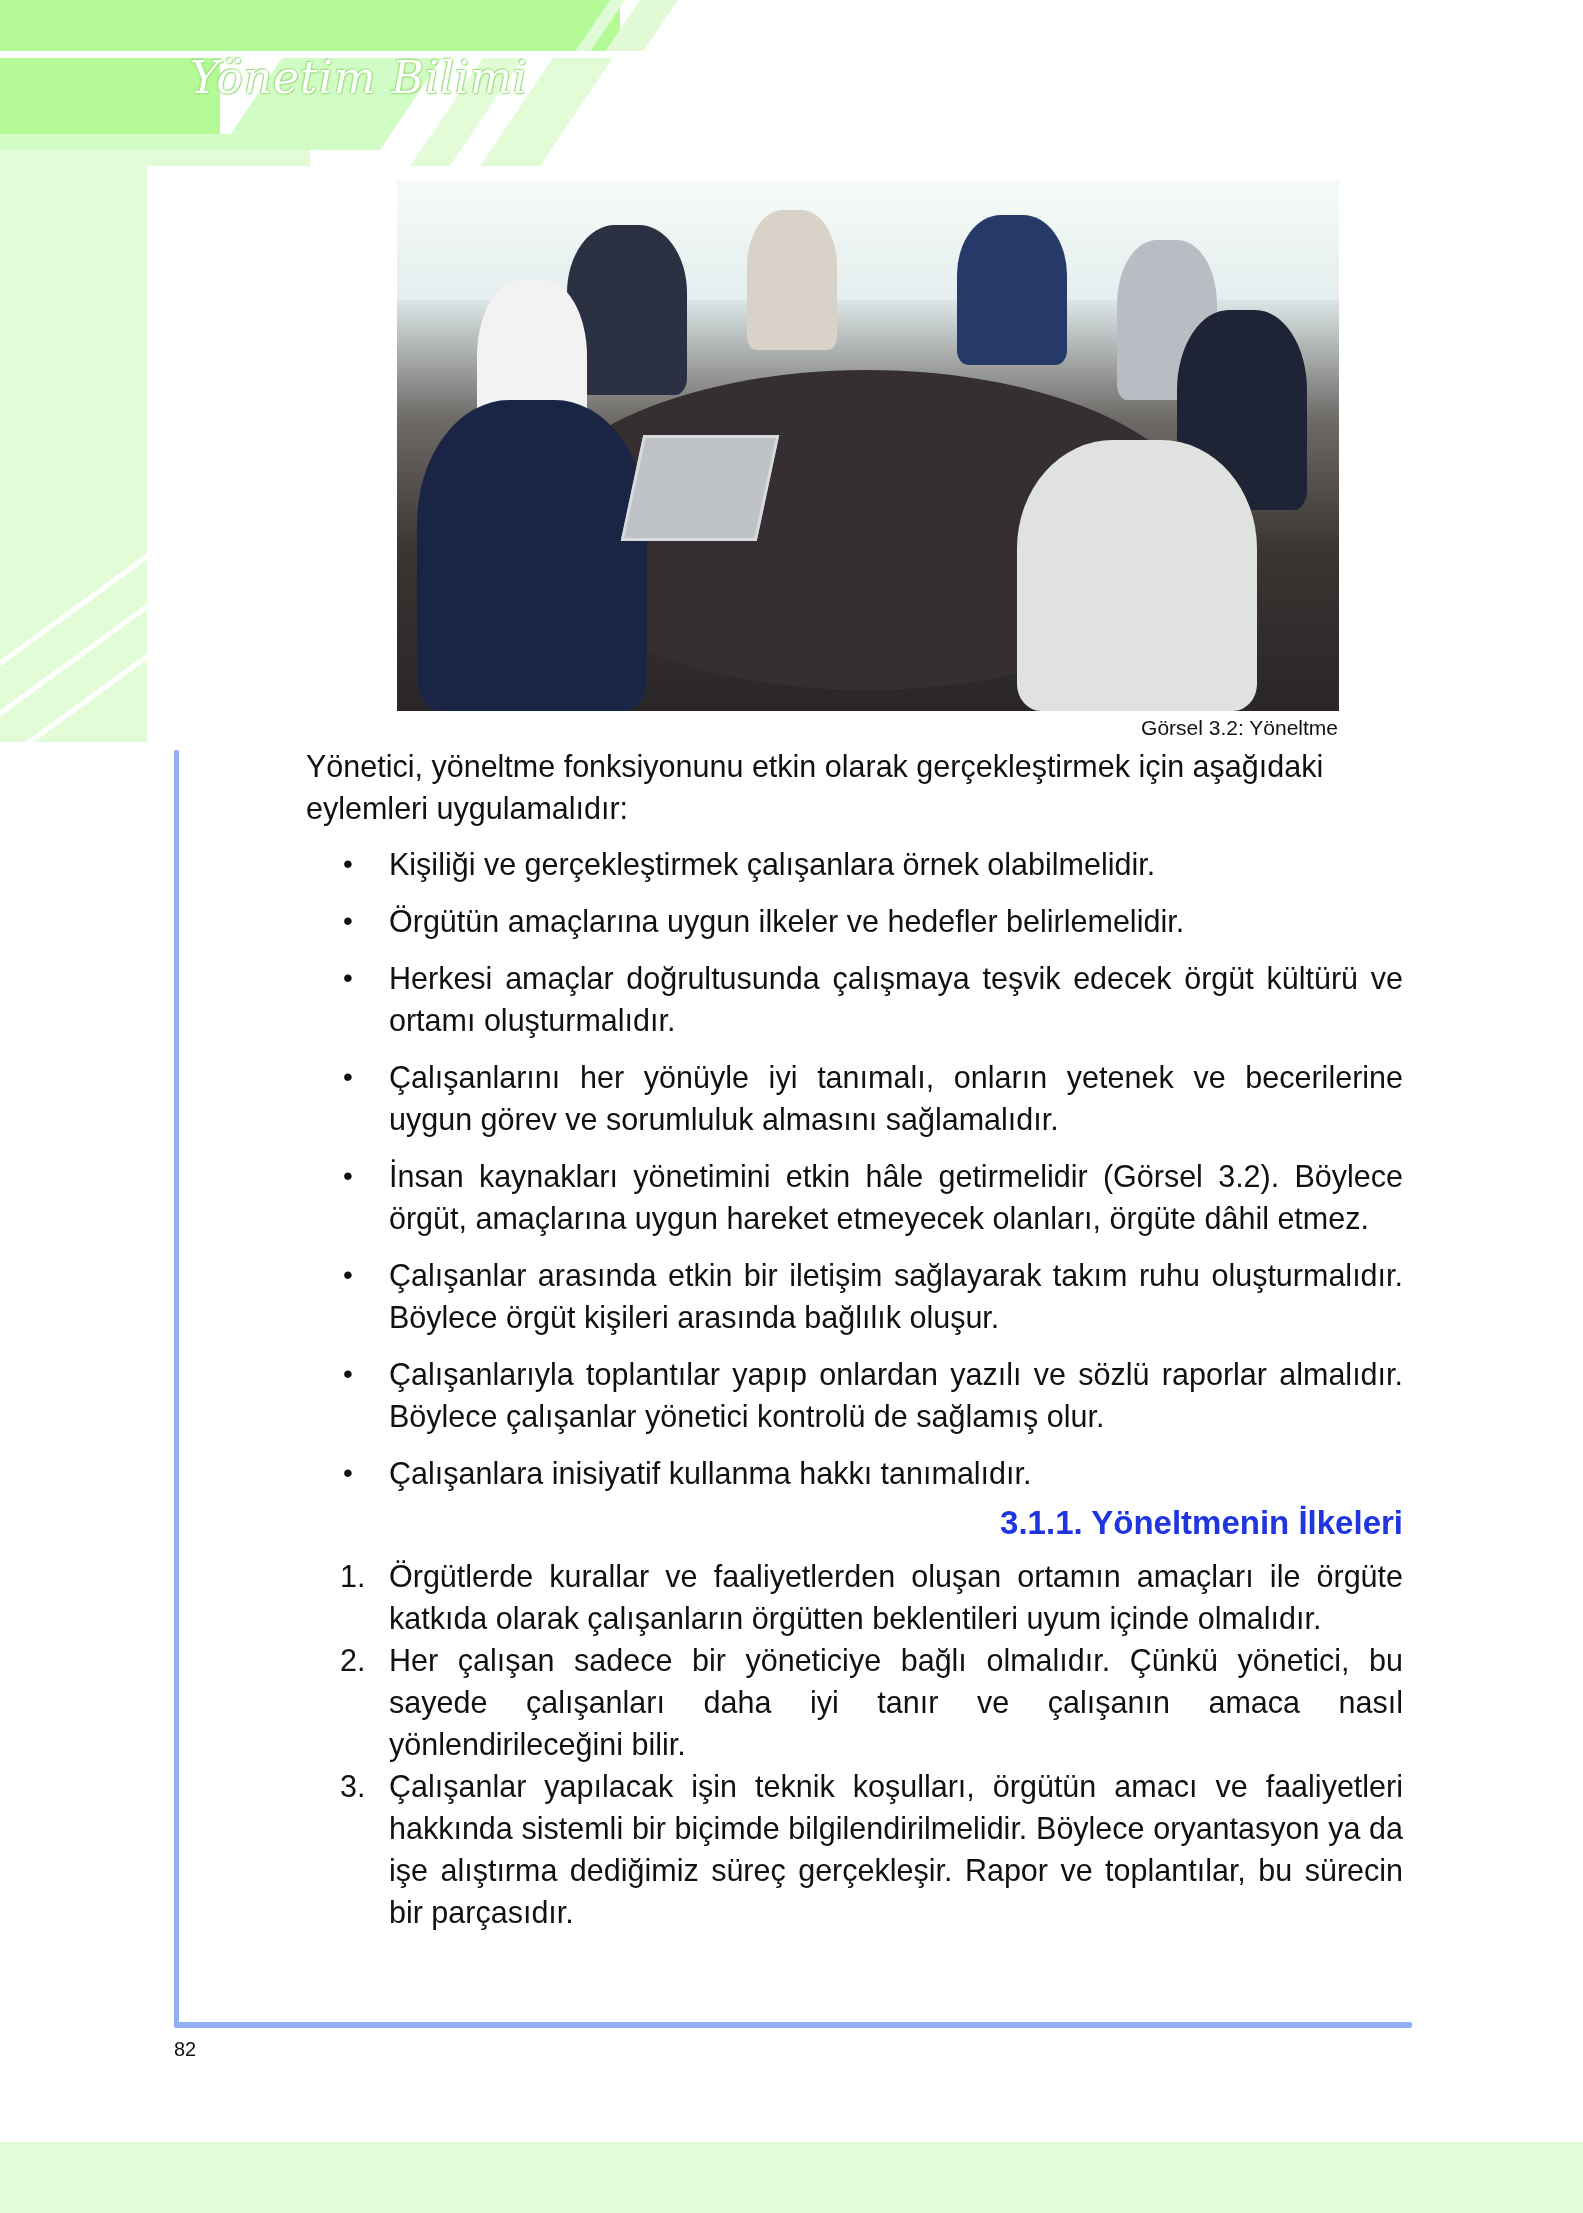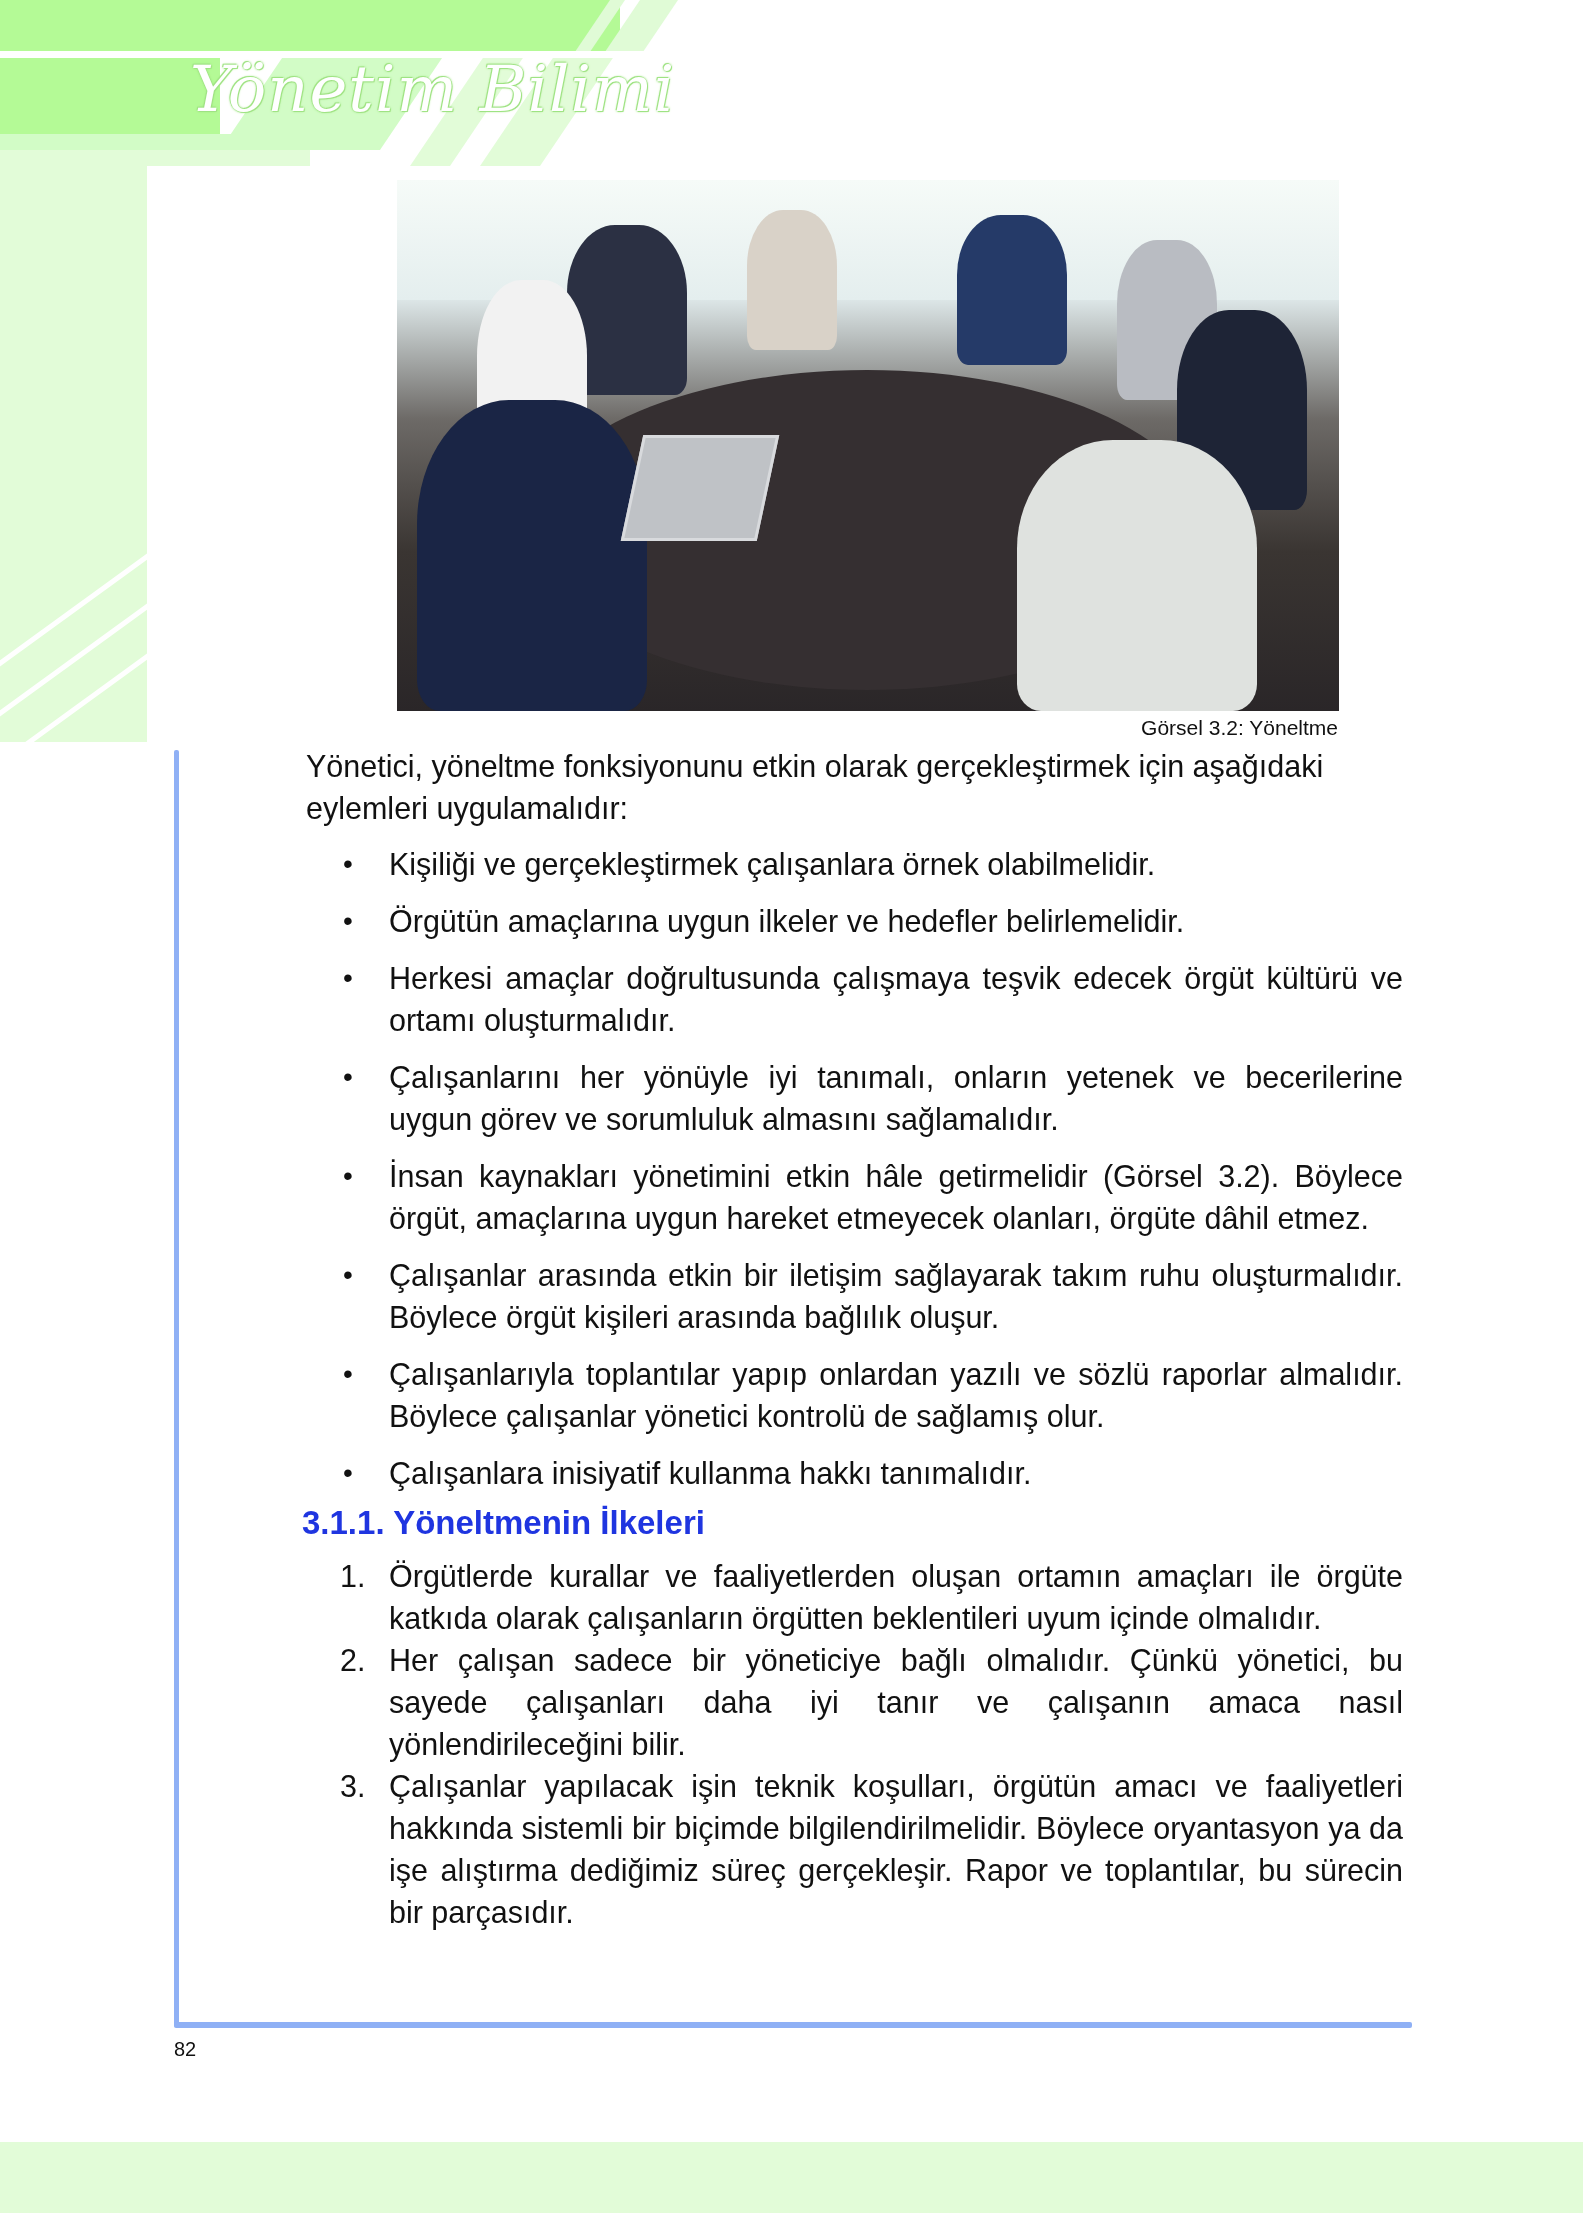--- a/index.html
+++ b/index.html
@@ -8,37 +8,37 @@
   .band1 { position:absolute; left:0; top:0; width:600px; height:51px; background:#b4fa96; }
   .band1-tail { position:absolute; top:0; height:51px; background:#b4fa96; }
   .band1-stripe { position:absolute; top:0; height:51px; background:#e0fbd6; transform:skewX(-34deg); transform-origin:top left; }
   .band2 { position:absolute; left:0; top:58px; width:560px; height:76px; background:#b4fa96; }
   .band2-light { position:absolute; left:0; top:134px; width:250px; height:16px; background:#d2fcc6; }
   .band2-mid { position:absolute; top:58px; height:92px; background:#d2fcc6; transform:skewX(-34deg); transform-origin:bottom left; }
   .band3 { position:absolute; left:0; top:150px; width:310px; height:16px; background:#e2fcd8; }
   .band3-s { position:absolute; top:58px; height:108px; background:#e2fcd8; transform:skewX(-34deg); transform-origin:bottom left; }
   .side-panel { position:absolute; left:0; top:150px; width:147px; height:592px; background:#e2fcd8; overflow:hidden; }
   .side-line { position:absolute; left:-40px; width:260px; height:5px; background:#ffffff; transform:rotate(-36deg); transform-origin:left center; }
-  .title-script { position:absolute; left:190px; top:52px; font-family:"DejaVu Serif", serif; font-style:italic; font-size:64px;
+  .title-script { position:absolute; left:190px; top:52px; font-family:"DejaVu Serif", serif; font-style:italic; font-size:44px;
                   color:#ffffff; letter-spacing:1px; text-shadow:0 0 2px #9ae07e, 0 0 3px #9ae07e, 1px 1px 0 #a6e68a, -1px -1px 0 #a6e68a; }
   .photo { position:absolute; left:397px; top:180px; width:942px; height:531px; overflow:hidden;
            background:linear-gradient(180deg,#e8f4f4 0%,#dfe9ea 22%,#6d6a67 45%,#3a3532 70%,#2a2628 100%); }
   .photo .window { position:absolute; top:0; left:0; right:0; height:120px; background:linear-gradient(180deg,#f6fbf8,#e4eeee); }
   .photo .table { position:absolute; left:130px; top:190px; width:680px; height:320px; border-radius:50%; background:#352f31; }
   .photo .person { position:absolute; border-radius:40% 40% 10% 10%; }
   .photo .laptop { position:absolute; left:235px; top:255px; width:130px; height:100px; background:#bfc2c6; transform:skewX(-12deg); border:3px solid #d8dadd; }
   .caption { position:absolute; right:245px; top:716px; font-size:21px; font-weight:normal; color:#111; }
   .content-border-left { position:absolute; left:174px; top:750px; width:5px; height:1277px; background:#8fb0f5; border-radius:2px; }
   .content-border-bottom { position:absolute; left:174px; top:2022px; width:1238px; height:6px; background:#8fb0f5; border-radius:2px; }
   .content { position:absolute; left:298px; top:737px; width:1105px; font-size:30.5px; line-height:42px; }
   .intro { margin:8px; }
   .bullets { list-style:none; margin:14px 0 0 0; padding:0; }
   .bullets li { position:relative; padding-left:91px; margin-bottom:15px; text-align:justify; }
   .bullets li .dot { position:absolute; left:45px; top:0; font-size:28px; }
-  .section-heading { margin:-8px 0 10px 4px; font-size:33px; font-weight:bold; color:#1f35e0; line-height:44px; }
+  .section-heading { margin:-8px 0 10px 4px; font-size:33px; font-weight:bold; color:#1f35e0; line-height:44px;text-align:right; }
   .numbered { list-style:none; margin:0; padding:0; }
   .numbered li { position:relative; padding-left:91px; text-align:justify; }
   .numbered li .num { position:absolute; left:42px; top:0; }
   .page-number { position:absolute; left:174px; top:2038px; font-size:20px; color:#111; }
   .footer-band { position:absolute; left:0; top:2142px; width:1583px; height:71px; background:#e2fcd8; }
 </style>
 </head>
 <body>
 
 <div class="band1"></div>

